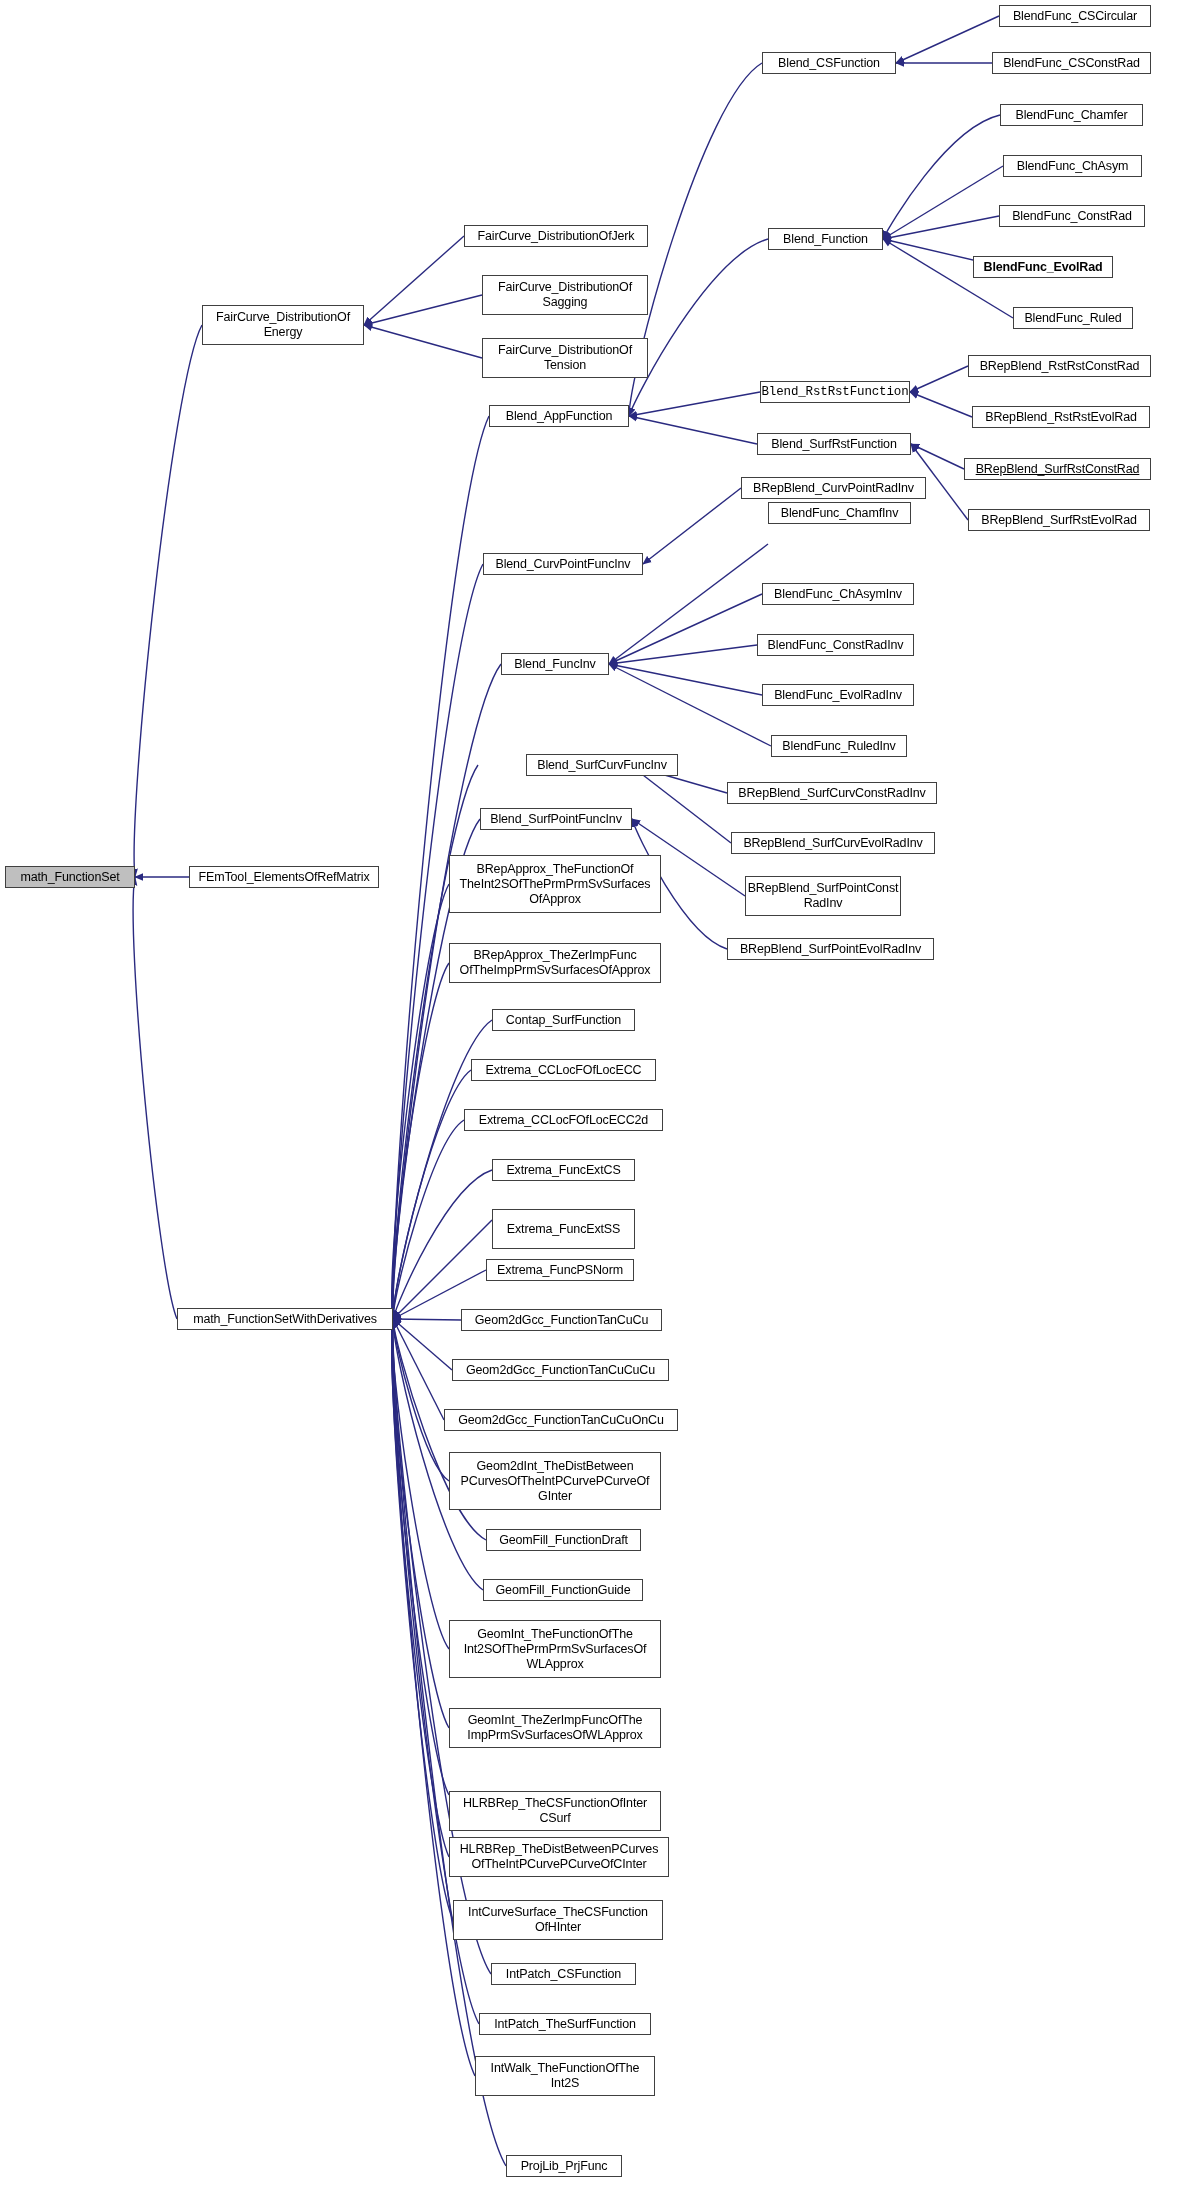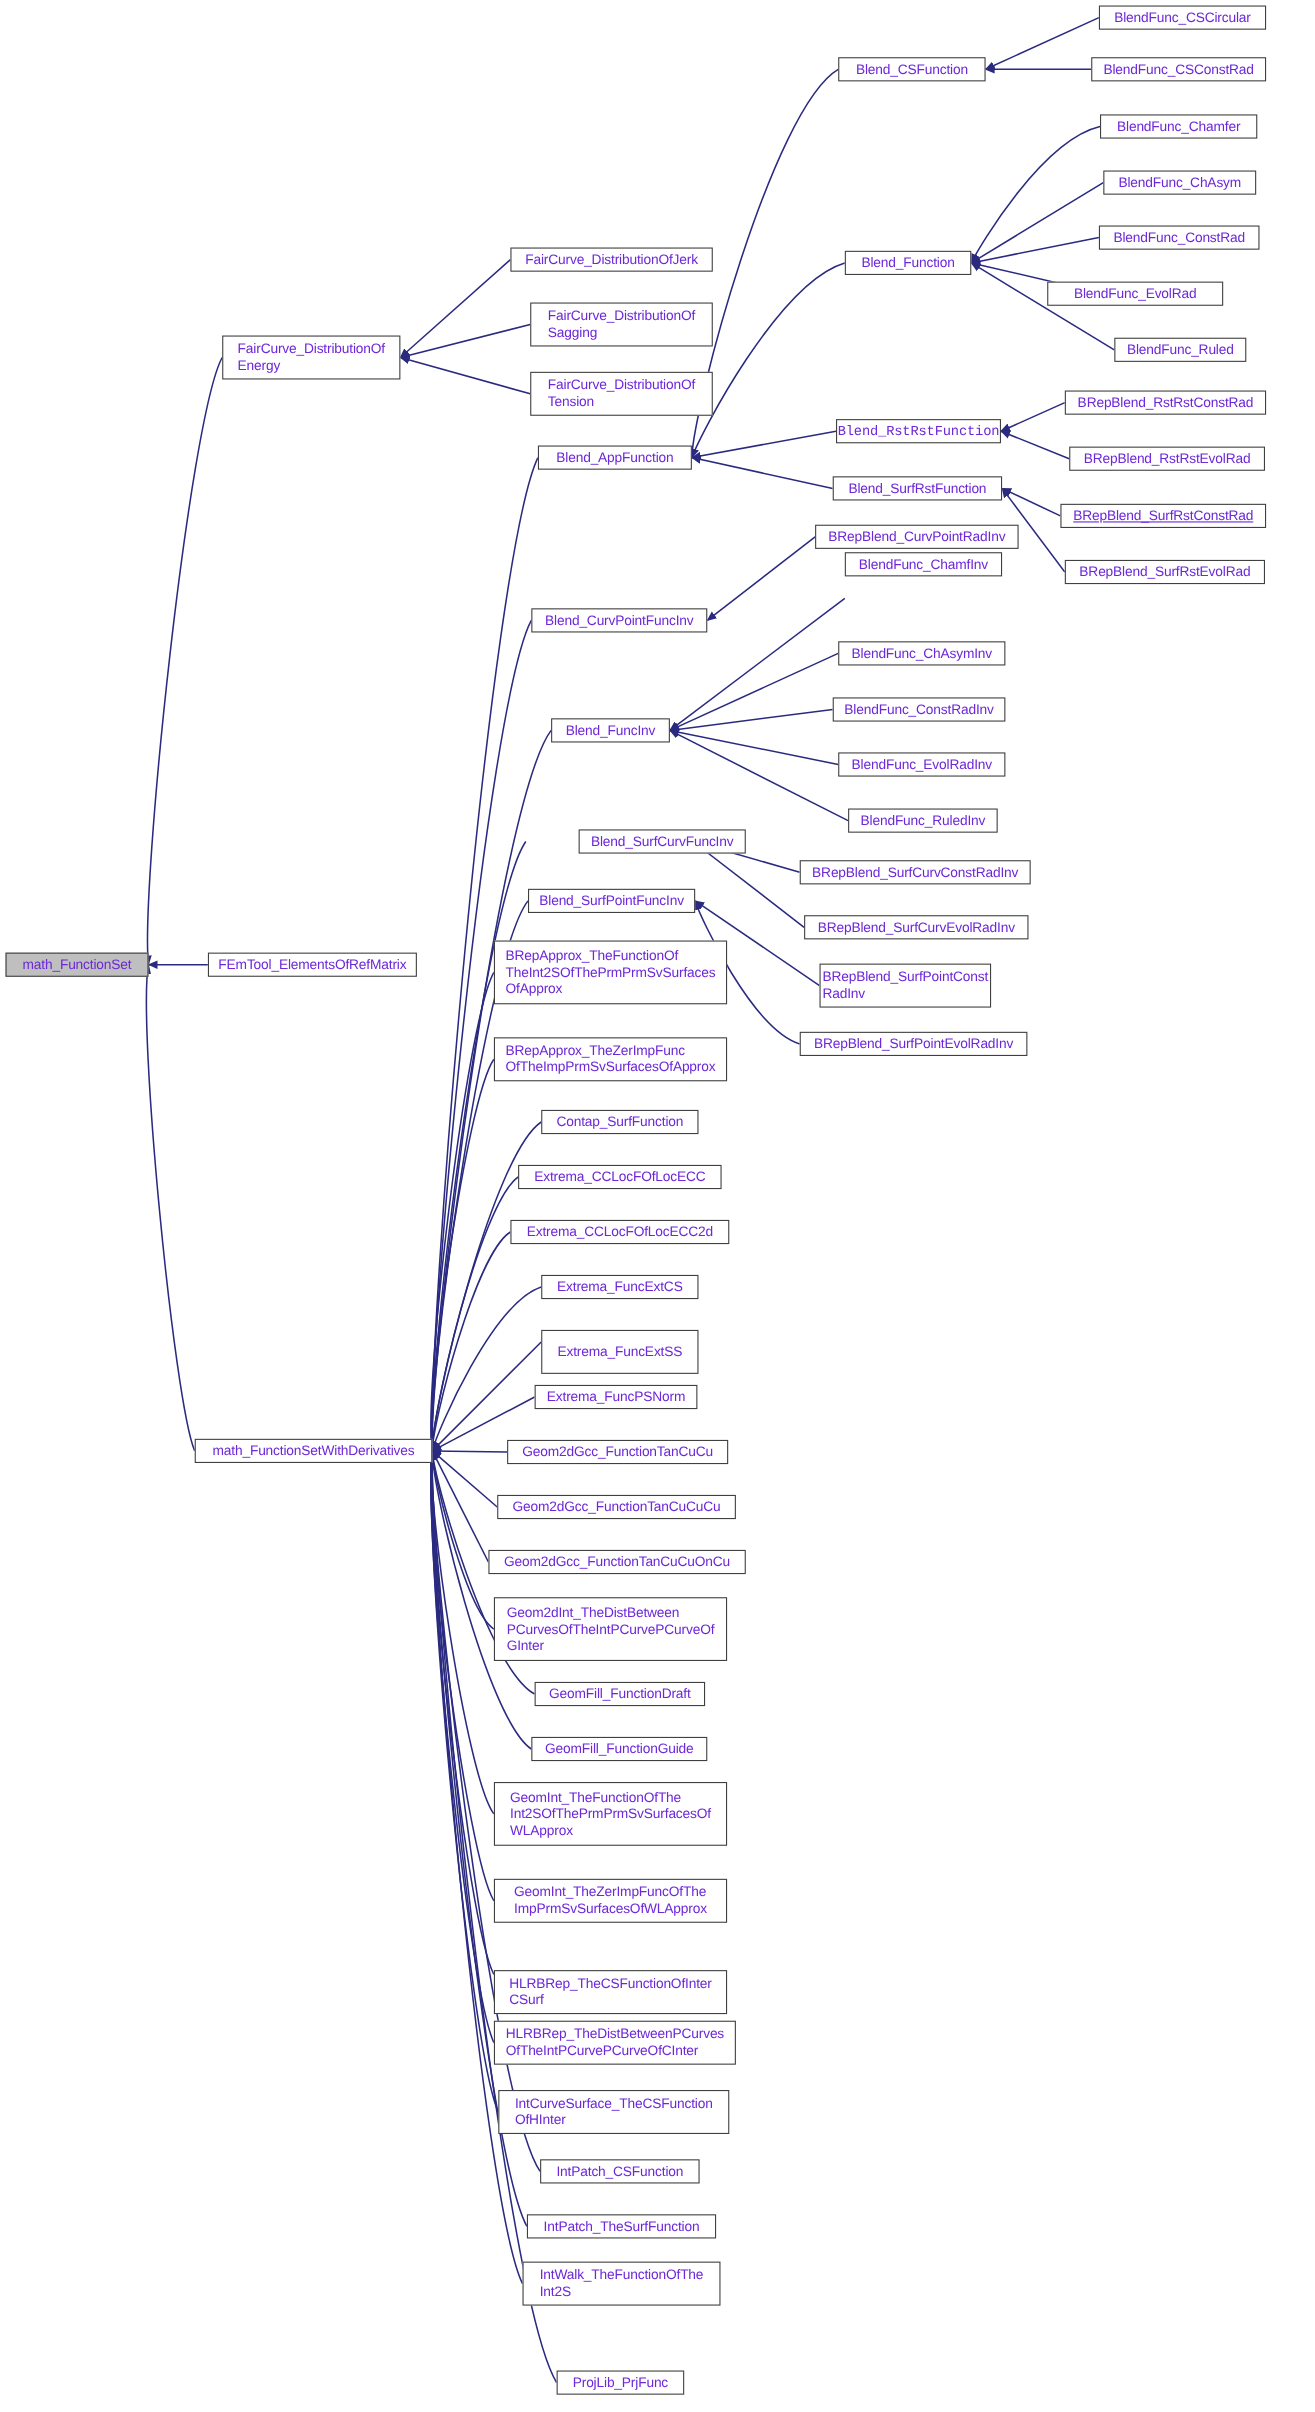--- a/index.html
+++ b/index.html
@@ -4,27 +4,27 @@
 <style>
   html,body{margin:0;padding:0;background:#ffffff;}
   body{font-family:"Liberation Sans",sans-serif;}
   #canvas{position:relative;width:1195px;height:2193px;background:#ffffff;overflow:hidden;}
   svg.edges{position:absolute;left:0;top:0;width:1195px;height:2193px;pointer-events:none;}
   .node{
     position:absolute;
     box-sizing:border-box;
     border:1px solid #404040;
     background:#ffffff;
-    color:#6d28d9;
+    color:#000000;
     font-size:12.5px;
     line-height:15px;
     display:flex;
     align-items:center;
     justify-content:center;
-    text-align:left;
+    text-align:center;
     padding:1px 4px;
     letter-spacing:-0.15px;
     white-space:pre-line;
     overflow:hidden;
   }
   .node.root{background:#bfbfbf;border-color:#404040;}
 </style>
 </head>
 <body>
 
@@ -108,21 +108,21 @@
 Sagging</div>
       <div class="node" style="left: 482px; top: 338px; width: 166px; height: 40px;">FairCurve_DistributionOf
 Tension</div>
       <div class="node" style="left: 762px; top: 52px; width: 134px; height: 22px;">Blend_CSFunction</div>
       <div class="node" style="left: 999px; top: 5px; width: 152px; height: 22px;">BlendFunc_CSCircular</div>
       <div class="node" style="left: 992px; top: 52px; width: 159px; height: 22px;">BlendFunc_CSConstRad</div>
       <div class="node" style="left: 768px; top: 228px; width: 115px; height: 22px;">Blend_Function</div>
       <div class="node" style="left: 1000px; top: 104px; width: 143px; height: 22px;">BlendFunc_Chamfer</div>
       <div class="node" style="left: 1003px; top: 155px; width: 139px; height: 22px;">BlendFunc_ChAsym</div>
       <div class="node" style="left: 999px; top: 205px; width: 146px; height: 22px;">BlendFunc_ConstRad</div>
-      <div class="node" style="left: 952px; top: 256px; width: 160px; height: 22px;">BlendFunc_EvolRad</div>
+      <div class="node" style="left: 973px; top: 256px; width: 140px; height: 22px; font-weight: bold;">BlendFunc_EvolRad</div>
       <div class="node" style="left: 1013px; top: 307px; width: 120px; height: 22px;">BlendFunc_Ruled</div>
       <div class="node" style="left: 489px; top: 405px; width: 140px; height: 22px;">Blend_AppFunction</div>
       <div class="node" style="left: 760px; top: 381px; width: 150px; height: 22px; font-family: Liberation Mono, monospace;">Blend_RstRstFunction</div>
       <div class="node" style="left: 757px; top: 433px; width: 154px; height: 22px;">Blend_SurfRstFunction</div>
       <div class="node" style="left: 968px; top: 355px; width: 183px; height: 22px;">BRepBlend_RstRstConstRad</div>
       <div class="node" style="left: 972px; top: 406px; width: 178px; height: 22px;">BRepBlend_RstRstEvolRad</div>
       <div class="node" style="left: 964px; top: 458px; width: 187px; height: 22px; text-decoration: underline;">BRepBlend_SurfRstConstRad</div>
       <div class="node" style="left: 968px; top: 509px; width: 182px; height: 22px;">BRepBlend_SurfRstEvolRad</div>
       <div class="node" style="left: 741px; top: 477px; width: 185px; height: 22px;">BRepBlend_CurvPointRadInv</div>
       <div class="node" style="left: 483px; top: 553px; width: 160px; height: 22px;">Blend_CurvPointFuncInv</div>

